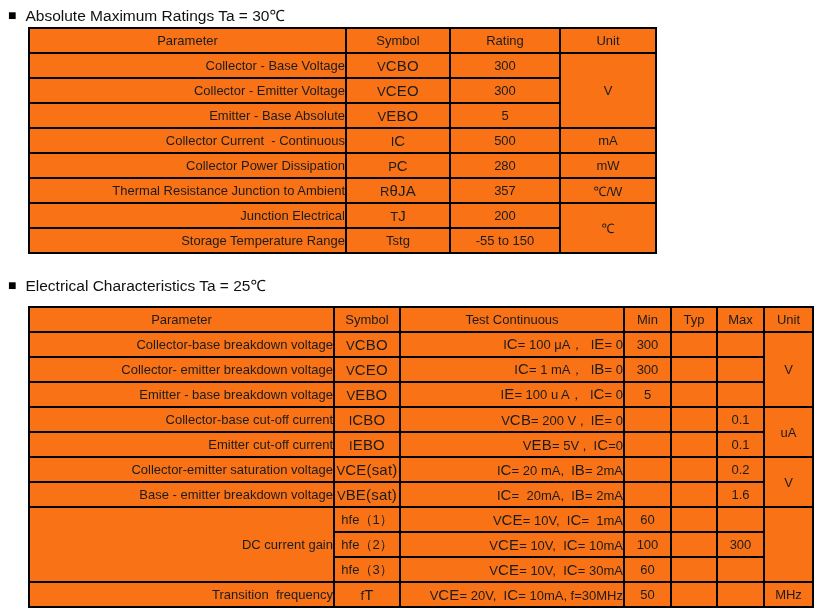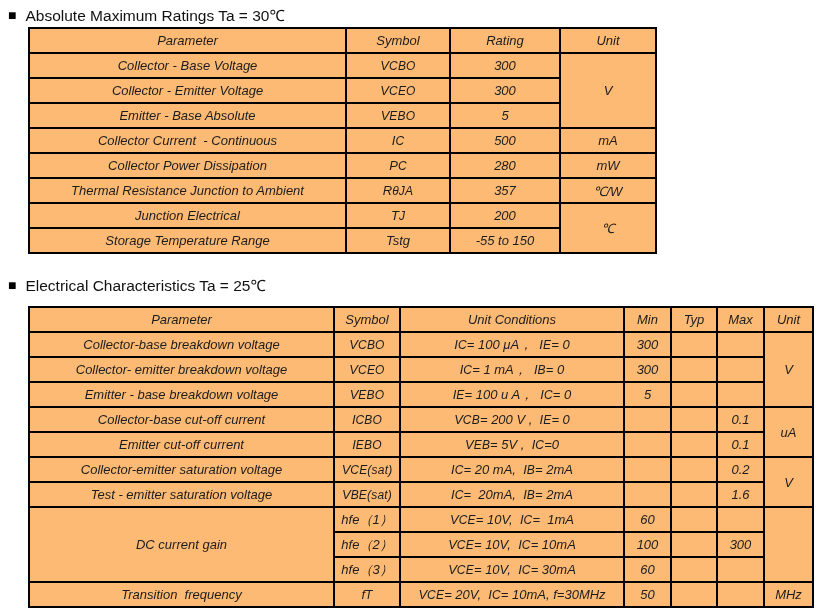--- a/index.html
+++ b/index.html
@@ -31,41 +31,40 @@
     line-height: 1;
     color: #000;
   }
   #title-abs { top: 4px; }
   #title-elec { top: 274px; }
 
   table.ds {
     position: absolute;
     border-collapse: collapse;
     table-layout: fixed;
-    background: #fdba74;
-    font-style: italic;
+    background: #f97316;
   }
   #table-abs  { left: 28px; top: 27px; }
   #table-elec { left: 28px; top: 306px; }
 
   table.ds th, table.ds td {
     border: 2px solid #000;
     font-size: 13px;
     font-weight: normal;
     height: 23px;
     padding: 0;
     vertical-align: middle;
     color: #1c1c1c;
     overflow: hidden;
     white-space: pre;
   }
   table.ds th { text-align: center; }
-  td.l { text-align: center; padding-left: 7px; padding-right: 3px; }
+  td.l { text-align: right; padding-left: 7px; padding-right: 3px; }
   td.c, th.c { text-align: center; }
-  .sb { font-size: 12px; letter-spacing: 0.2px; }
+  .sb { font-size: 15px; letter-spacing: 0.2px; }
 </style>
 </head>
 <body>
 
 <div class="sheet">
 
   <div class="section-title" id="title-abs">
     <span class="bullet">■</span>
     <span>Absolute Maximum Ratings Ta = 30℃</span>
   </div>
@@ -144,21 +143,21 @@
         <col style="width:224px">
       <col style="width:47px">
         <col style="width:46px">
         <col style="width:47px">
         <col style="width:49px">
     </colgroup>
     <tbody>
         <tr>
       <th class="c">Parameter</th>
       <th class="c">Symbol</th>
-      <th class="c">Unit Conditions</th>
+      <th class="c">Test Continuous</th>
       <th class="c">Min</th>
       <th class="c">Typ</th>
       <th class="c">Max</th>
       <th class="c">Unit</th>
     </tr>
     <tr>
       <td class="l">Collector-base breakdown voltage</td>
       <td class="c">V<span class="sb">CBO</span></td>
       <td class="l">I<span class="sb">C</span>= 100 μA，  I<span class="sb">E</span>= 0</td>
       <td class="c">300</td>
@@ -202,21 +201,21 @@
     <tr>
       <td class="l">Collector-emitter saturation voltage</td>
       <td class="c">V<span class="sb">CE(sat)</span></td>
       <td class="l">I<span class="sb">C</span>= 20 mA,  I<span class="sb">B</span>= 2mA</td>
       <td class="c"></td>
       <td class="c"></td>
       <td class="c">0.2</td>
       <td class="c" rowspan="2">V</td>
     </tr>
     <tr>
-      <td class="l">Test - emitter saturation voltage</td>
+      <td class="l">Base - emitter breakdown voltage</td>
       <td class="c">V<span class="sb">BE(sat)</span></td>
       <td class="l">I<span class="sb">C</span>=  20mA,  I<span class="sb">B</span>= 2mA</td>
       <td class="c"></td>
       <td class="c"></td>
       <td class="c">1.6</td>
     </tr>
     <tr>
       <td class="l" rowspan="3">DC current gain</td>
       <td class="c">hfe（1）</td>
       <td class="l">V<span class="sb">CE</span>= 10V,  I<span class="sb">C</span>=  1mA</td>

